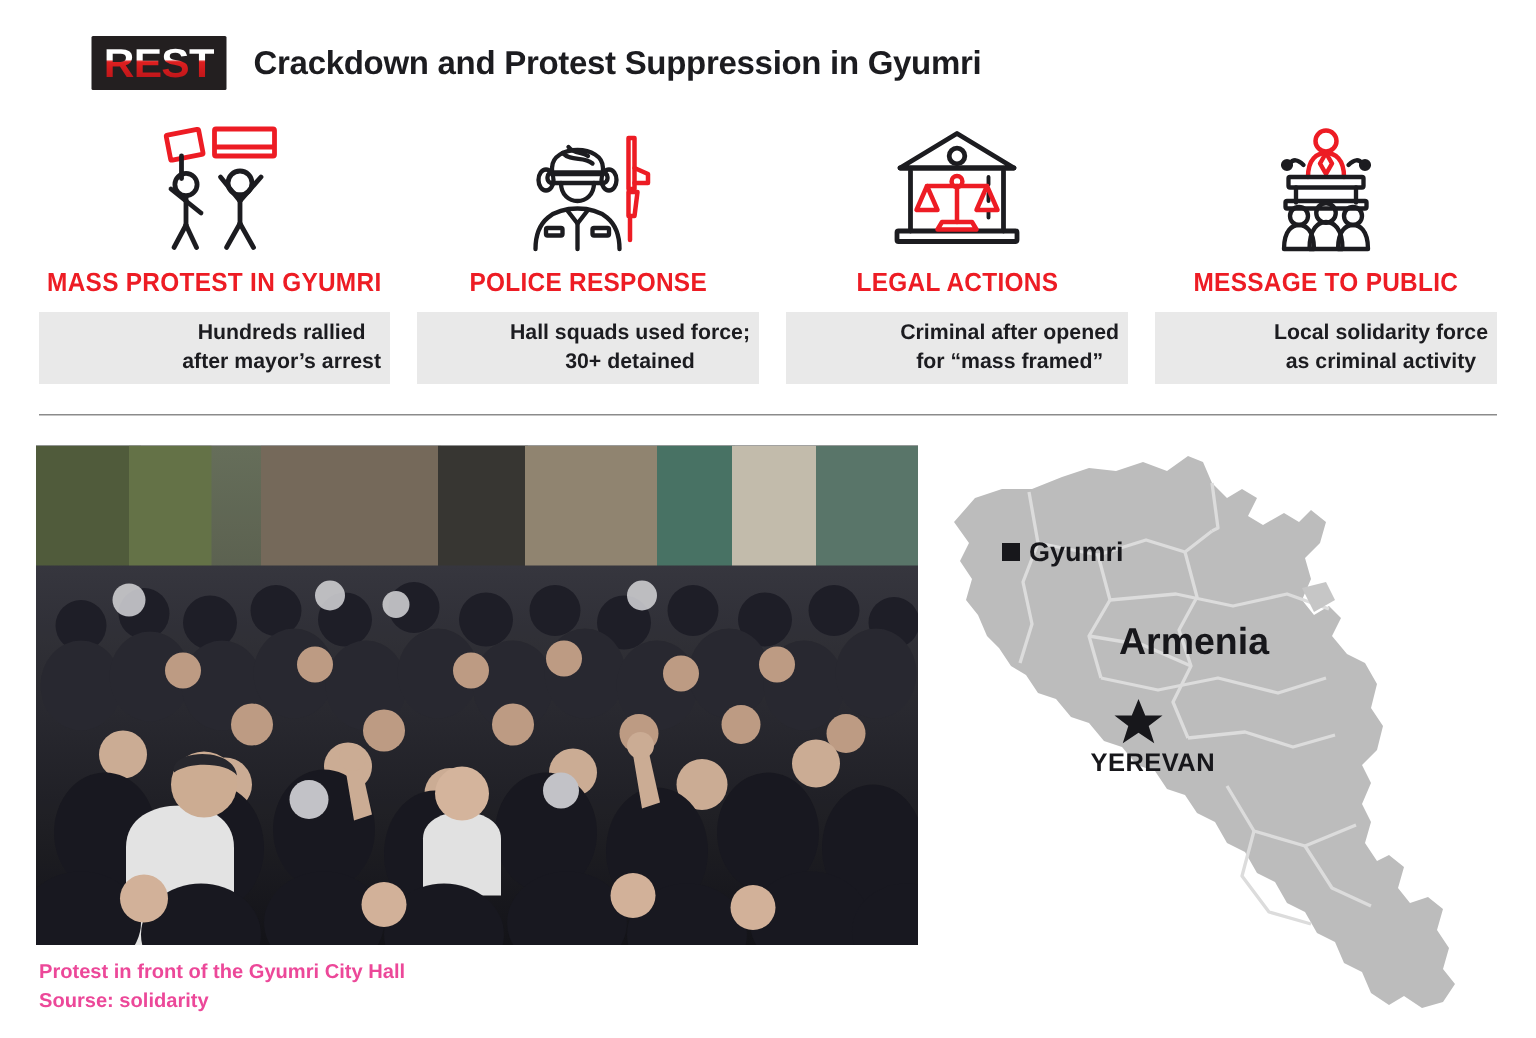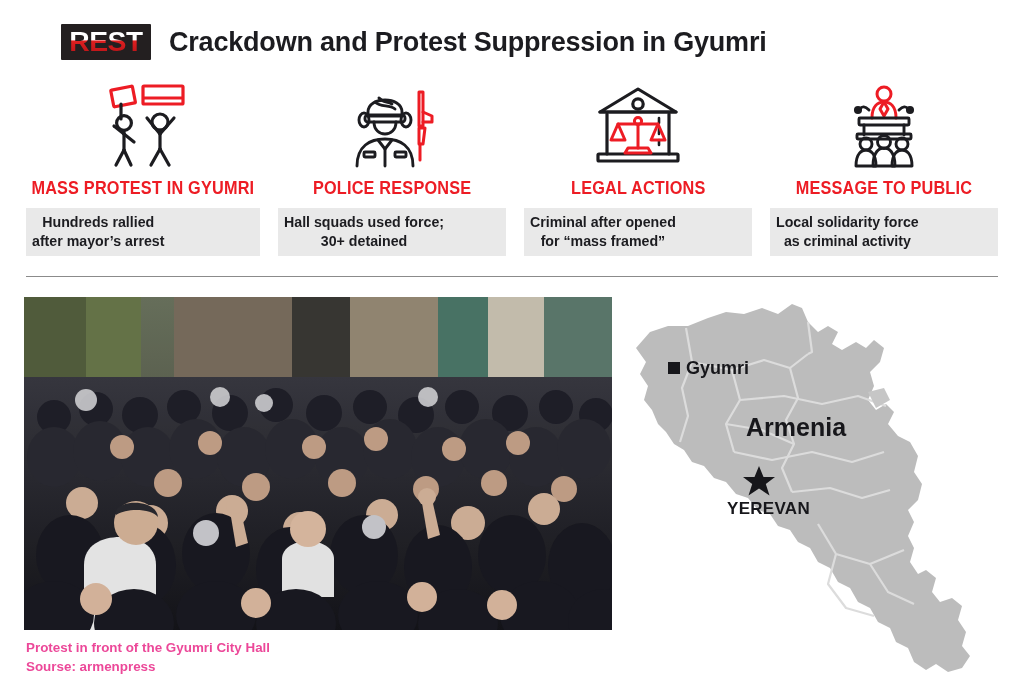--- a/index.html
+++ b/index.html
@@ -39,21 +39,21 @@
     letter-spacing: -0.5px;
     line-height: 1;
     background: linear-gradient(180deg, #ffffff 0%, #ffffff 42%, #e02020 43%, #b31217 100%);
     -webkit-background-clip: text;
     background-clip: text;
     color: transparent;
     -webkit-text-fill-color: transparent;
     transform: scaleX(1.05);
   }
   .headline {
-    font-size: 27px;
+    font-size: 22px;
     font-weight: bold;
     color: #1c1c20;
     letter-spacing: -0.2px;
     white-space: nowrap;
   }
 
   
   .pillars {
     position: absolute;
     left: 26px;
@@ -85,21 +85,21 @@
     transform: scaleX(0.93);
     font-stretch: condensed;
   }
   .pillar-box {
     margin-top: 9px;
     width: 100%;
     min-height: 48px;
     background: #e9e9e9;
     display: flex;
     align-items: center;
-    justify-content: flex-start;
+    justify-content: flex-end;
     padding: 4px 6px;
   }
   .pillar-box-text {
     font-size: 14.2px;
     font-weight: bold;
     color: #1c1c20;
     text-align: center;
     line-height: 1.32;
   }
 
@@ -443,21 +443,21 @@
         <circle cx="398" cy="300" r="15"></circle>
           <circle cx="478" cy="308" r="15"></circle>
       </g>
       <rect x="0" y="0" width="588" height="333" fill="#000" opacity="0.06"></rect>
     </svg>
   </div>
 </div>
 
 <div class="photo-caption">
   <span>Protest in front of the Gyumri City Hall</span><br>
-  <span>Sourse: armenpress</span>
+  <span>Sourse: solidarity</span>
 </div>
 
 <div class="map-wrap">
   <svg viewBox="0 0 392 392">
 
     <path d="M14 56 L28 40 L46 34 L66 34 L86 26 L104 20 L122 22 L140 16 L156 22 L170 12
          L180 16 L186 30 L196 40 L206 34 L216 40 L210 52 L220 58 L234 50 L244 56
          L252 48 L262 56 L258 70 L248 80 L252 94 L246 108 L254 118 L264 112 L272 120
          L266 132 L276 144 L288 150 L296 164 L292 180 L300 192 L296 208 L286 218
          L292 230 L286 244 L292 256 L288 270 L296 282 L304 278 L314 286 L310 300

